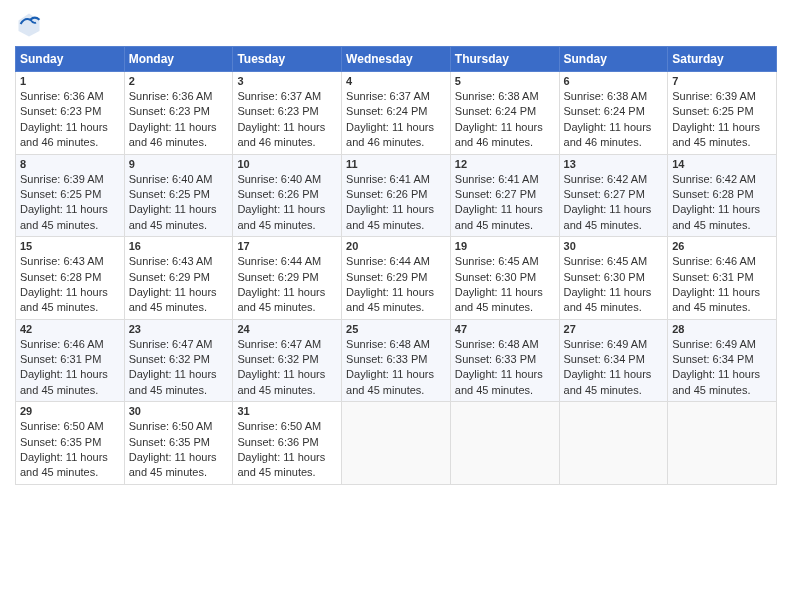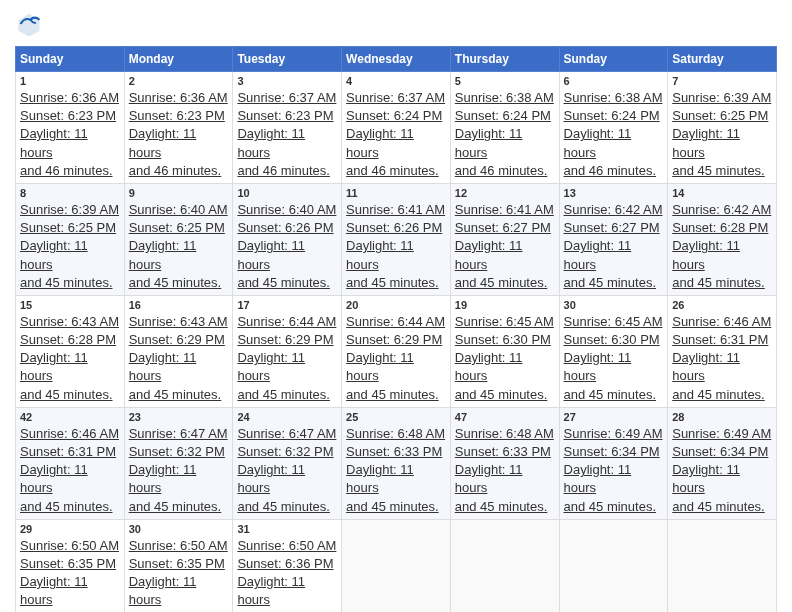--- a/index.html
+++ b/index.html
@@ -82,24 +82,23 @@
     .calendar tr:nth-child(even) td.empty {
       background: #f0f0f0;
     }
     .day-num {
       font-size: 11px;
       font-weight: bold;
       display: block;
       margin-bottom: 2px;
     }
     .day-info {
-      font-size: 13px;
+      font-size: 11px;
       line-height: 1.4;
       color: #333;
-      text-decoration: underline;
     }
   </style>
 </head>
 <body>
 
 <div class="page">
   <div class="header">
     <div class="logo">
       <svg class="logo-icon" viewBox="0 0 40 40">
         <polygon points="20,5 35,15 35,30 20,38 5,30 5,15" fill="#1a5fb4" opacity="0.15"></polygon>

